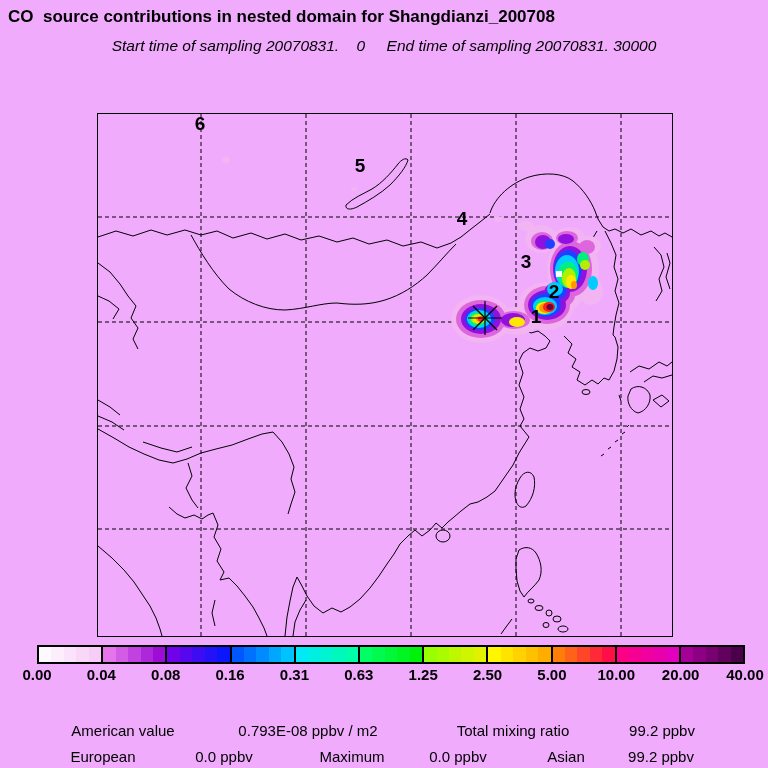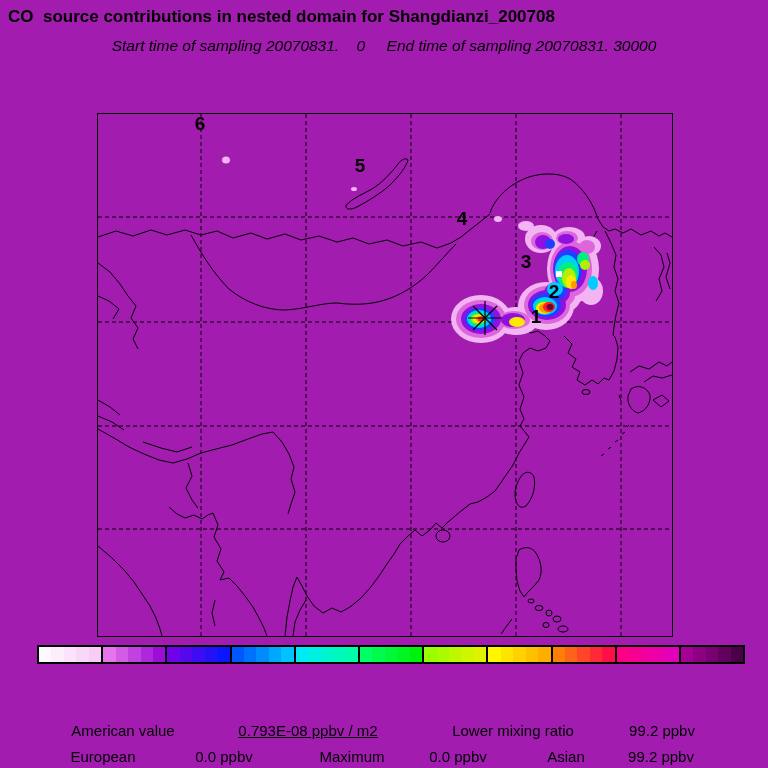--- a/index.html
+++ b/index.html
@@ -1,16 +1,16 @@
 <!DOCTYPE html>
 <html><head>
 <meta charset="utf-8">
 <style>
   html,body{margin:0;padding:0;background:#fff;}
-  .canvas{position:relative;width:768px;height:768px;background:#a21caf;
+  .canvas{position:relative;width:768px;height:768px;background:#f0abfc;
           font-family:"Liberation Sans",sans-serif;color:#000;overflow:hidden;}
   .hdr{position:absolute;white-space:pre;}
   .hdr-title{left:8px;top:7px;font-size:17px;font-weight:bold;}
   .hdr-line{left:0;width:768px;text-align:center;font-size:15.5px;}
   .hdr-sampling{top:37px;font-style:italic;}
   .hdr-release{top:62px;}
   .hdr-met{top:87px;}
   .map-frame{position:absolute;left:97px;top:113px;width:574px;height:522px;
              border:1px solid #000;box-sizing:content-box;}
   .map-frame svg{display:block;}
@@ -282,25 +282,39 @@
         <div class="cbar-cell" style="background: rgb(227, 0, 186);"></div>
       </div>
       <div class="cbar-seg">
         <div class="cbar-cell" style="background: rgb(165, 0, 150);"></div>
         <div class="cbar-cell" style="background: rgb(142, 0, 131);"></div>
         <div class="cbar-cell" style="background: rgb(120, 0, 112);"></div>
         <div class="cbar-cell" style="background: rgb(98, 0, 93);"></div>
         <div class="cbar-cell" style="background: rgb(75, 0, 74);"></div>
       </div>
     </div>
+  <div class="cbar-ticks" id="cbar-ticks">
+      <div class="cbar-tick" style="left: 0px;">0.00</div>
+      <div class="cbar-tick" style="left: 64.3636px;">0.04</div>
+      <div class="cbar-tick" style="left: 128.727px;">0.08</div>
+      <div class="cbar-tick" style="left: 193.091px;">0.16</div>
+      <div class="cbar-tick" style="left: 257.455px;">0.31</div>
+      <div class="cbar-tick" style="left: 321.818px;">0.63</div>
+      <div class="cbar-tick" style="left: 386.182px;">1.25</div>
+      <div class="cbar-tick" style="left: 450.545px;">2.50</div>
+      <div class="cbar-tick" style="left: 514.909px;">5.00</div>
+      <div class="cbar-tick" style="left: 579.273px;">10.00</div>
+      <div class="cbar-tick" style="left: 643.636px;">20.00</div>
+      <div class="cbar-tick" style="left: 708px;">40.00</div>
+    </div>
 
   <div id="stats-line">
       <div class="tok" style="left: 123px; top: 722px;">American value</div>
-      <div class="tok" style="left: 308px; top: 722px; text-decoration: underline;">0.793E-08 ppbv / m2</div>
-      <div class="tok" style="left: 513px; top: 722px;">Lower mixing ratio</div>
+      <div class="tok" style="left: 308px; top: 722px;">0.793E-08 ppbv / m2</div>
+      <div class="tok" style="left: 513px; top: 722px;">Total mixing ratio</div>
       <div class="tok" style="left: 662px; top: 722px;">99.2 ppbv</div>
     </div>
   <div id="regions-line">
       <div class="tok" style="left: 103px; top: 748px;">European</div>
       <div class="tok" style="left: 224px; top: 748px;">0.0 ppbv</div>
       <div class="tok" style="left: 352px; top: 748px;">Maximum</div>
       <div class="tok" style="left: 458px; top: 748px;">0.0 ppbv</div>
       <div class="tok" style="left: 566px; top: 748px;">Asian</div>
       <div class="tok" style="left: 661px; top: 748px;">99.2 ppbv</div>
     </div>

